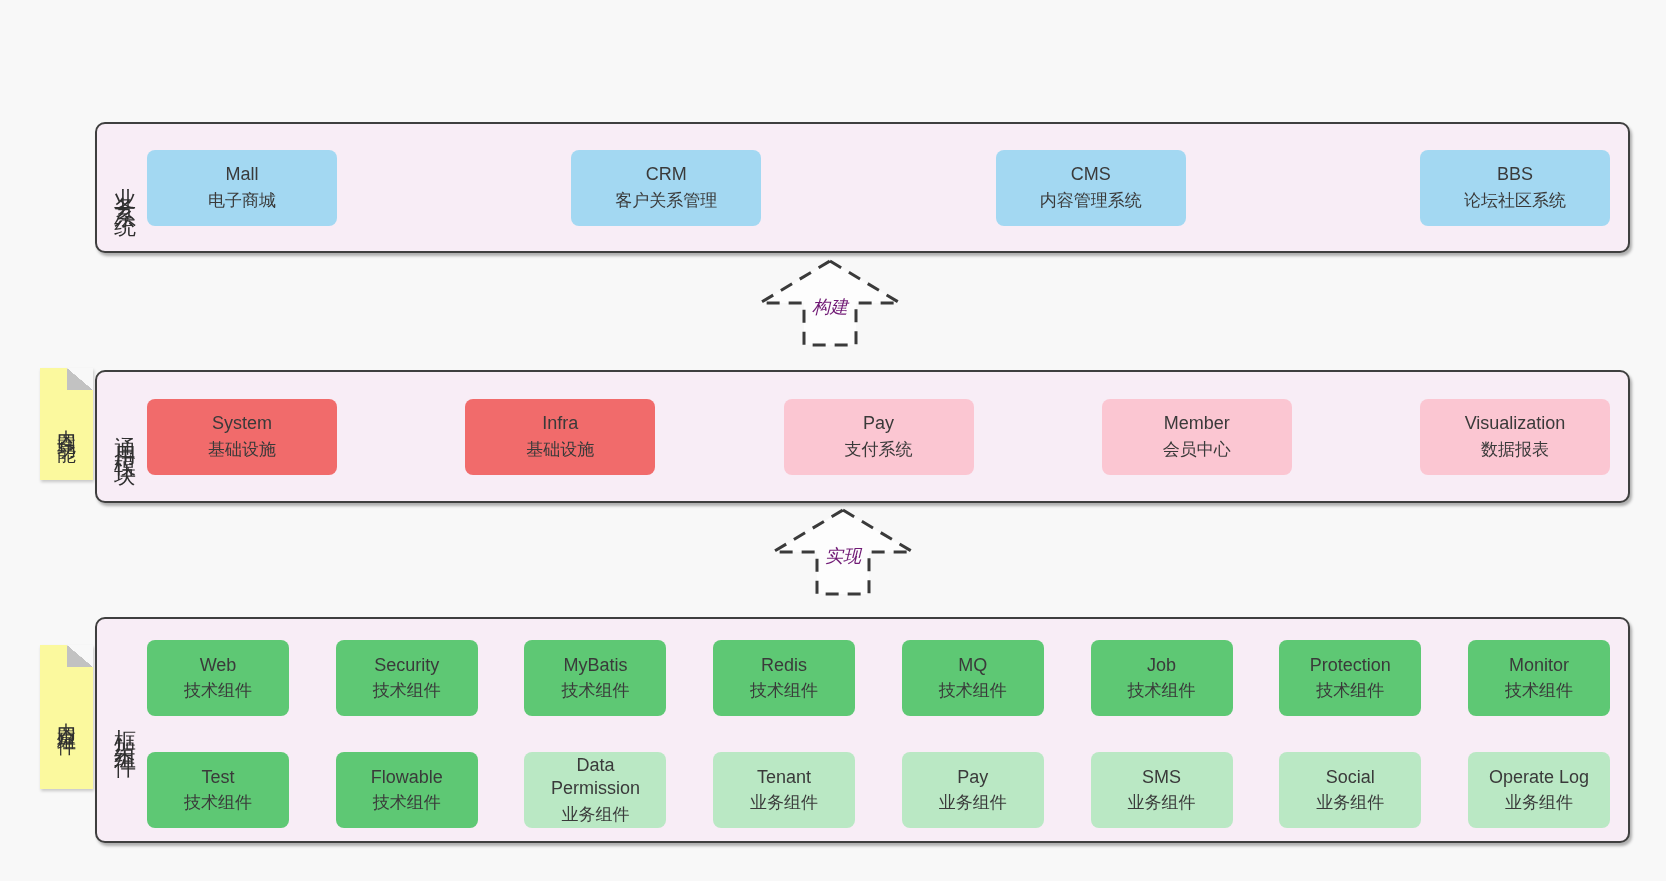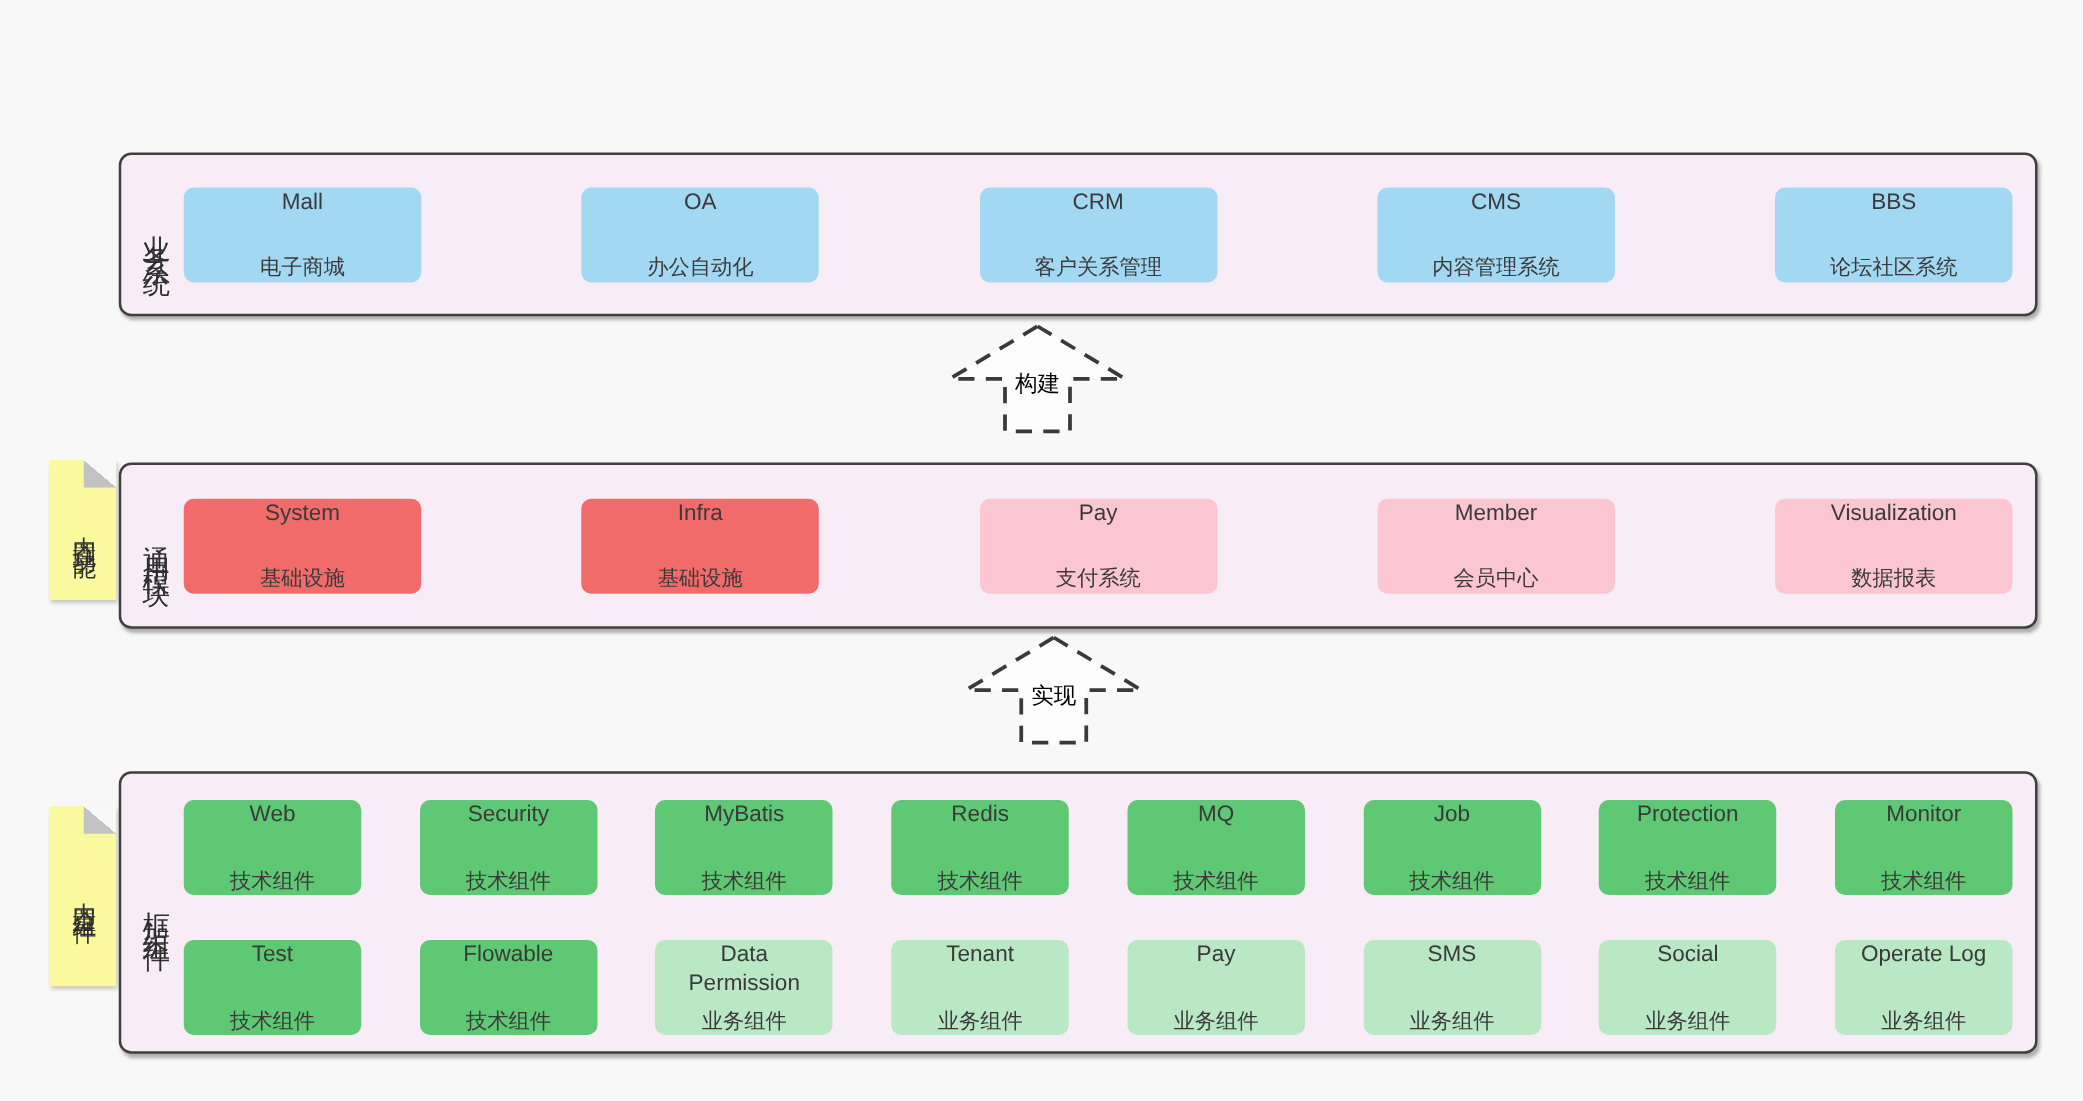--- a/index.html
+++ b/index.html
@@ -31,21 +31,21 @@
     font-size:22px; letter-spacing:9px; color:#2f2f2f; white-space:nowrap;
   }
   .node-row{
     display:flex; justify-content:space-between; align-items:center;
     height:100%; margin:0 18px 0 50px;
   }
   .panel-3 .rows{height:100%; display:flex; flex-direction:column; gap:36px; padding:21px 18px 0 50px;}
   .panel-3 .node-row{height:auto; margin:0;}
   .node{
     width:190px; height:76px; border-radius:8px;
-    display:flex; flex-direction:column; justify-content:space-between; align-items:center;
+    display:flex; flex-direction:column; justify-content:center; align-items:center;
     text-align:center; padding:0 6px; line-height:1.3;
   }
   .panel-3 .node{width:142px;}
   .node .en{font-size:18px;}
   .node .zh{font-size:17px; margin-top:3px;}
   .node--blue{background:var(--nodeBlue);}
   .node--red{background:var(--nodeRed);}
   .node--pink{background:var(--nodePink);}
   .node--green{background:var(--nodeGreen);}
   .node--greenlight{background:var(--nodeGreenLight);}
@@ -63,46 +63,43 @@
   .fold{
     position:absolute; top:0; right:0; width:26px; height:22px;
     background:linear-gradient(to bottom left, var(--pageBg) 50%, var(--foldGray) 50.5%);
   }
   .arrow{position:absolute; width:150px; height:92px; z-index:1;}
   .arrow-1{left:755px; top:256px;}
   .arrow-2{left:768px; top:505px;}
   .arrow svg{display:block; width:100%; height:100%;}
   .arrow-label{
     position:absolute; left:50%; top:38px; transform:translateX(-50%);
-    background:#fdfdfd; padding:1px 4px; font-size:18px; color:#000000;
+    background:#fdfdfd; padding:1px 4px; font-size:18px; color:#701a75;
     white-space:nowrap;
+    font-style:italic;
   }
 </style>
 </head>
 <body>
 
 <div class="sticky-tab tab-2">
   <span class="fold"></span>
   <span class="tab-text">内置功能</span>
 </div>
 <div class="sticky-tab tab-3">
   <span class="fold"></span>
   <span class="tab-text">内置组件</span>
 </div>
 
 <div class="panel panel-1">
   <div class="panel-label">业务系统</div>
   <div class="node-row">
     <div class="node node--blue">
       <span class="en">Mall</span>
       <span class="zh">电子商城</span>
-    </div>
-    <div class="node node--blue">
-      <span class="en">OA</span>
-      <span class="zh">办公自动化</span>
     </div>
     <div class="node node--blue">
       <span class="en">CRM</span>
       <span class="zh">客户关系管理</span>
     </div>
     <div class="node node--blue">
       <span class="en">CMS</span>
       <span class="zh">内容管理系统</span>
     </div>
     <div class="node node--blue">

